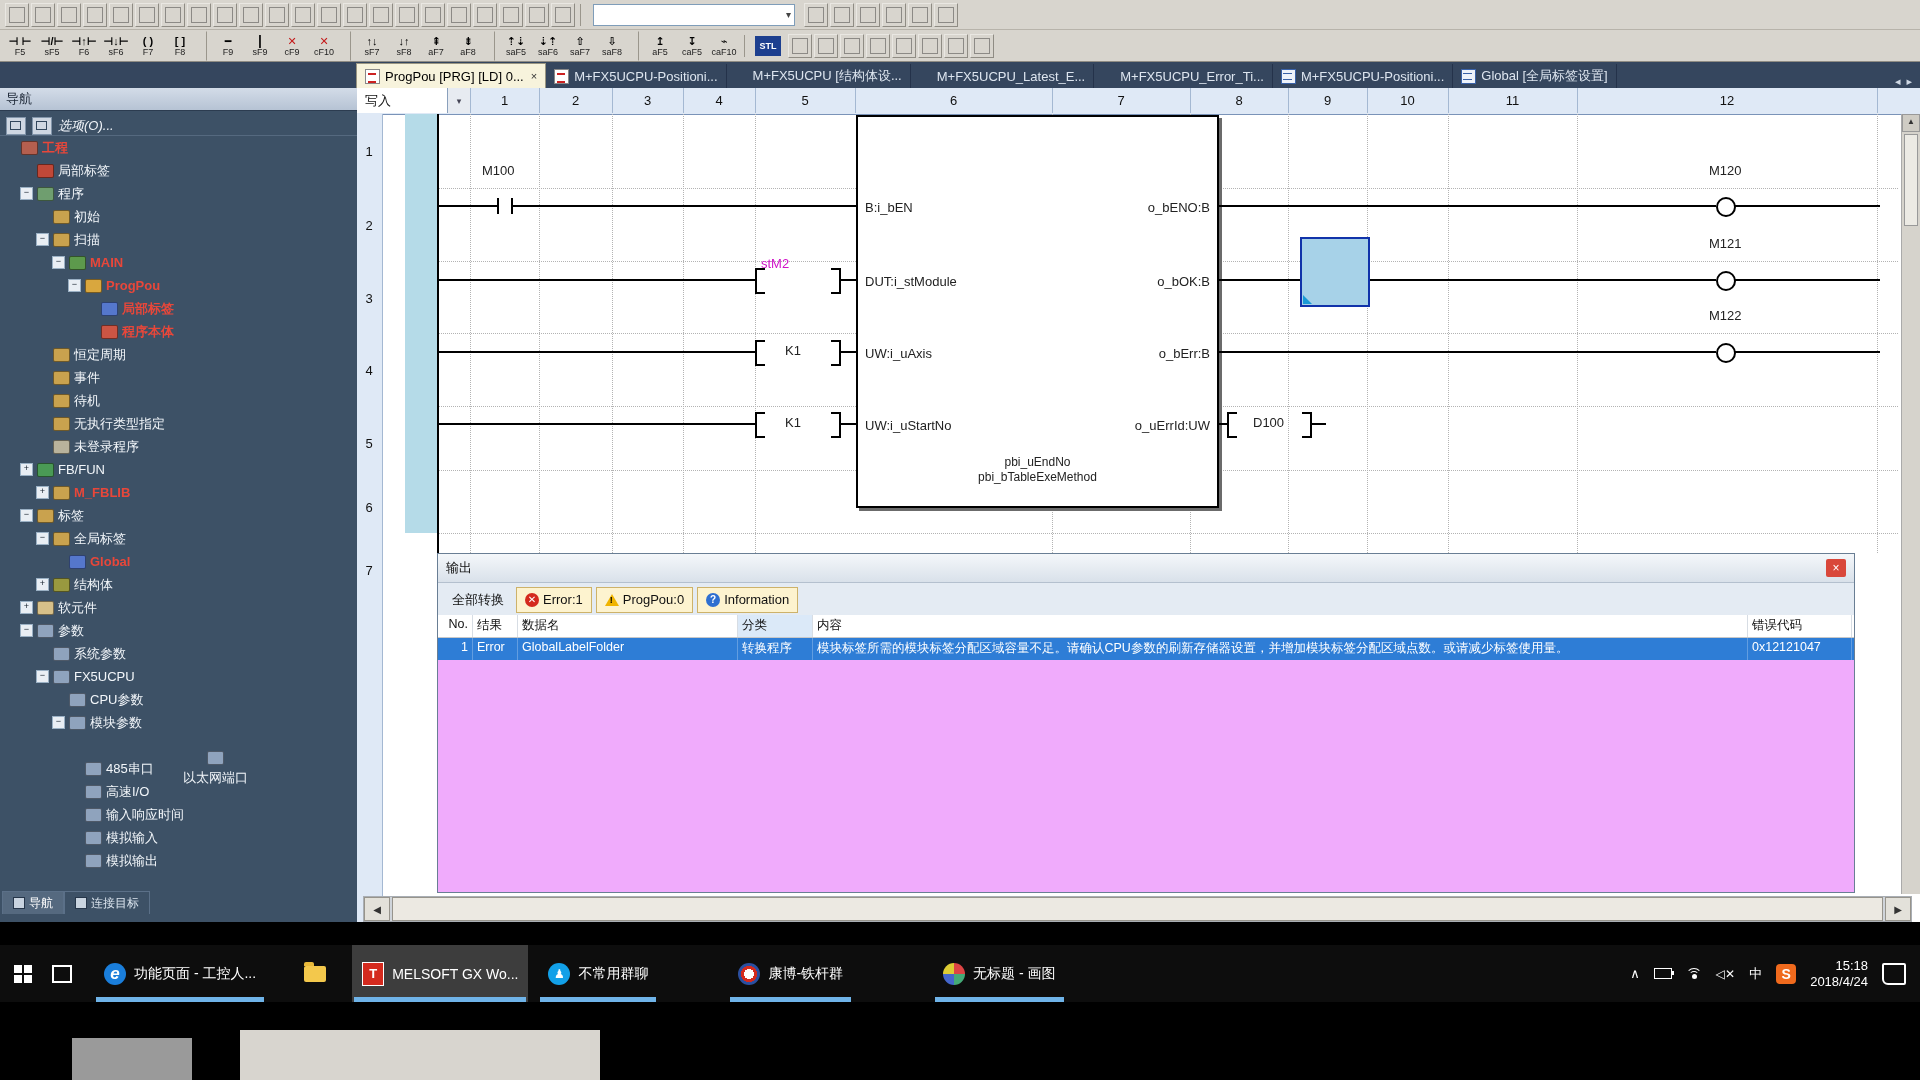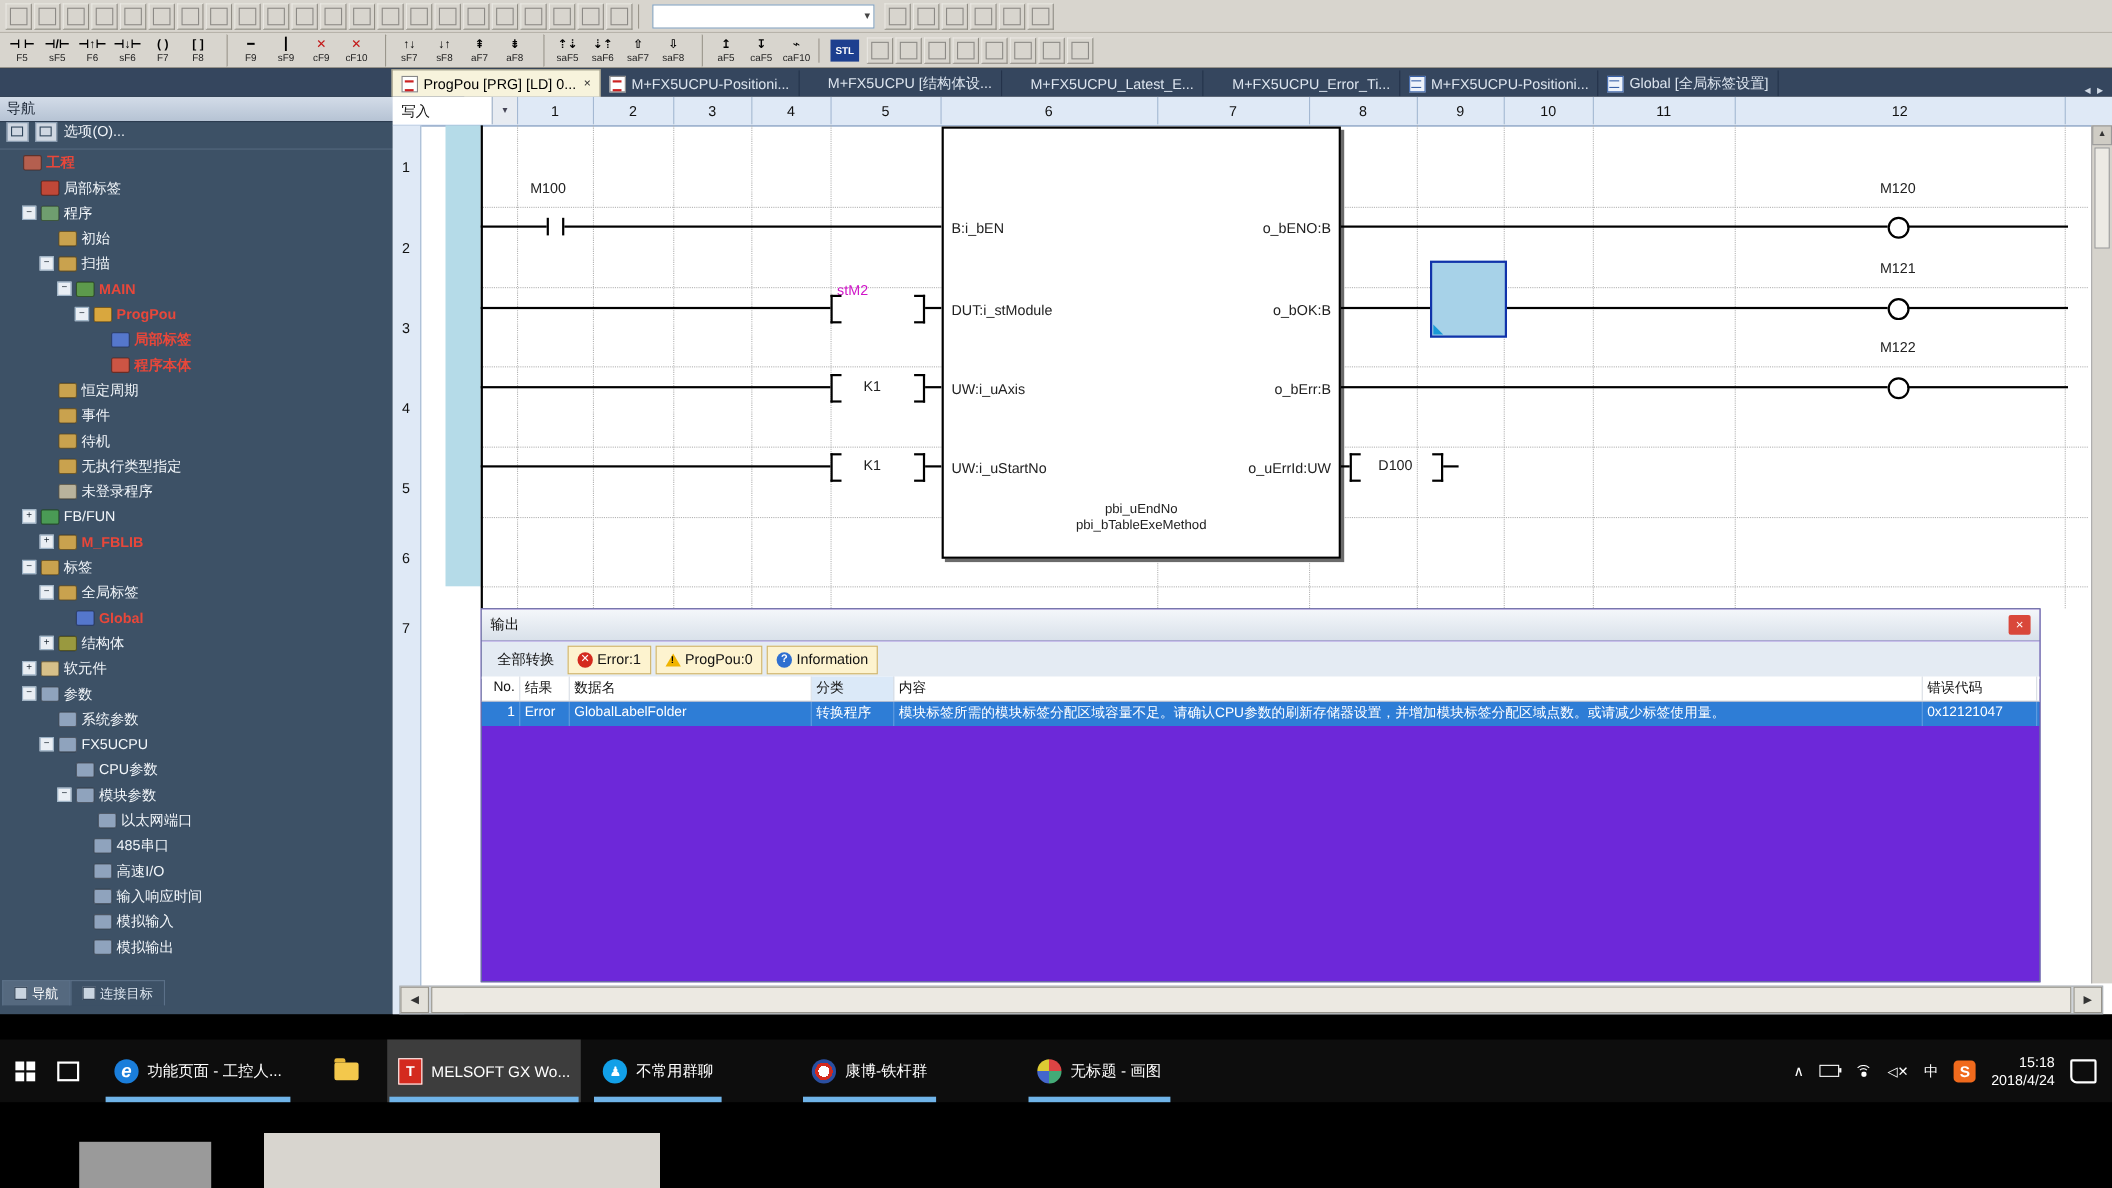--- a/index.html
+++ b/index.html
@@ -33,21 +33,21 @@
   .ticn.table::after{content:"";position:absolute;left:1px;top:3px;width:9px;height:5px;border-top:1px solid #3a62a8;border-bottom:1px solid #3a62a8;}
   .dtab .cls{margin-left:7px;font-size:11px;color:#333;}
   .tabnav{margin-left:auto;display:flex;align-items:center;color:#cfd8e4;font-size:11px;gap:6px;padding-right:8px;}
   
   .sidebar{position:absolute;left:0;top:88px;width:422px;height:834px;background:#3d5166;overflow:hidden;}
   .side-title{height:22px;background:linear-gradient(#d3dce8,#b6c3d4);display:flex;align-items:center;padding:0 6px;color:#1c2736;font-size:13px;border-bottom:1px solid #2c3c50;}
   .side-title .sp{margin-left:auto;display:flex;gap:10px;color:#24344a;font-size:12px;}
   .pinics{width:9px;height:12px;position:relative;}
   .pinics::before{content:"";position:absolute;left:3px;top:0;width:3px;height:9px;background:#24344a;}
   .pinics::after{content:"";position:absolute;left:0;top:9px;width:9px;height:2px;background:#24344a;}
-  .side-opts{height:24px;display:flex;align-items:flex-start;gap:6px;padding:0 6px;border-bottom:1px solid #55697f;color:#f0f4f9;}
+  .side-opts{height:24px;display:flex;align-items:flex-end;gap:6px;padding:0 6px;border-bottom:1px solid #55697f;color:#f0f4f9;font-style:italic;}
   .sob{width:18px;height:16px;background:#cfd7e2;border:1px solid #8295aa;position:relative;}
   .sob::after{content:"";position:absolute;left:3px;top:3px;width:9px;height:7px;border:1px solid #31465c;}
   .tree{position:absolute;left:0;top:48px;width:336px;bottom:40px;overflow:hidden;}
   .titem{height:23px;display:flex;align-items:center;gap:4px;color:#f2f6fa;white-space:nowrap;cursor:default;}
   .titem.red .tlabel{color:#e8473a;font-weight:bold;}
   .texp{width:11px;height:11px;flex:0 0 auto;background:#e9eef4;border:1px solid #9ab0c4;color:#17222e;font-size:9px;line-height:9px;text-align:center;}
   .ticon{width:15px;height:12px;flex:0 0 auto;border:1px solid rgba(0,0,0,.45);border-radius:2px;}
   .tlabel{font-size:13px;}
   .vscroll{position:absolute;right:3px;top:44px;bottom:46px;width:17px;background:#51647b;}
   .vscroll .ar{position:absolute;left:0;width:17px;height:16px;background:#c7d1dd;color:#2c3c50;font-size:8px;text-align:center;line-height:16px;}
@@ -81,21 +81,21 @@
   .fbt1 .s{color:#111;margin-left:4px;}
   .fbt2{text-align:center;font-size:13px;color:#111;margin-top:1px;}
   .fpin{position:absolute;font-size:13px;color:#222;white-space:nowrap;}
   .fbbot{position:absolute;left:0;width:100%;text-align:center;font-size:12px;color:#222;}
   .cursorbox{position:absolute;left:943px;top:149px;width:70px;height:70px;background:#a7d2e8;border:2px solid #1133aa;box-sizing:border-box;z-index:3;}
   .cursorbox::after{content:"";position:absolute;left:1px;bottom:1px;border-left:9px solid #1a9ad6;border-top:9px solid transparent;}
   .evscroll{position:absolute;right:0;top:26px;width:18px;bottom:28px;background:#d6d3cc;border-left:1px solid #aaa;}
   .evscroll .ar{height:16px;background:#cfccc4;border:1px solid #999;font-size:8px;text-align:center;line-height:14px;color:#333;}
   .evscroll .thumb{margin:2px 2px;height:90px;background:#efedе8;border:1px solid #999;background:#eceae4;}
   
-  .outpanel{position:absolute;left:437px;top:553px;width:1418px;height:340px;background:#6d28d9;border:1px solid #697e94;box-sizing:border-box;z-index:5;}
+  .outpanel{position:absolute;left:437px;top:553px;width:1418px;height:340px;background:#f0abfc;border:1px solid #697e94;box-sizing:border-box;z-index:5;}
   .optitle{height:28px;background:linear-gradient(#f4f7fa,#d9e1ea);border-bottom:1px solid #b4c0ce;display:flex;align-items:center;padding:0 8px;font-size:13px;color:#111;}
   .opclose{margin-left:auto;width:20px;height:18px;background:#d9473a;color:#fff;font-size:12px;line-height:18px;text-align:center;border-radius:2px;cursor:default;}
   .optabs{height:33px;background:#e4ebf3;display:flex;align-items:center;gap:4px;padding:0 6px;border-bottom:1px solid #c2cdd9;}
   .otab{height:24px;display:flex;align-items:center;gap:4px;padding:0 8px;font-size:13px;color:#111;}
   .otab.btn{background:#fdf3cf;border:1px solid #cdb26a;}
   .oi{width:14px;height:14px;border-radius:50%;color:#fff;font-size:10px;font-weight:bold;text-align:center;line-height:14px;flex:0 0 auto;}
   .oi.err{background:#d42a1e;}
   .oi.info{background:#2f6fd0;}
   .warn-tri{width:0;height:0;border-left:7px solid transparent;border-right:7px solid transparent;border-bottom:12px solid #f0b400;position:relative;flex:0 0 auto;}
   .warn-tri::after{content:"!";position:absolute;left:-2px;top:1px;font-size:9px;font-weight:bold;color:#000;}
@@ -583,21 +583,21 @@
           <span class="ticon icf" style="background: rgb(143, 163, 189);"></span>
           <span class="tlabel">CPU参数</span>
         </div>
 
         <div class="titem" style="padding-left: 52px;">
           <span class="texp">−</span>
           <span class="ticon icf" style="background: rgb(143, 163, 189);"></span>
           <span class="tlabel">模块参数</span>
         </div>
 
-        <div class="titem" style="padding-left: 72px;">
+        <div class="titem" style="padding-left: 95px; flex-direction: column;">
           <span class="texp" style="visibility: hidden;"></span>
           <span class="ticon icf" style="background: rgb(143, 163, 189);"></span>
           <span class="tlabel">以太网端口</span>
         </div>
 
         <div class="titem" style="padding-left: 68px;">
           <span class="texp" style="visibility: hidden;"></span>
           <span class="ticon icf" style="background: rgb(143, 163, 189);"></span>
           <span class="tlabel">485串口</span>
         </div>

